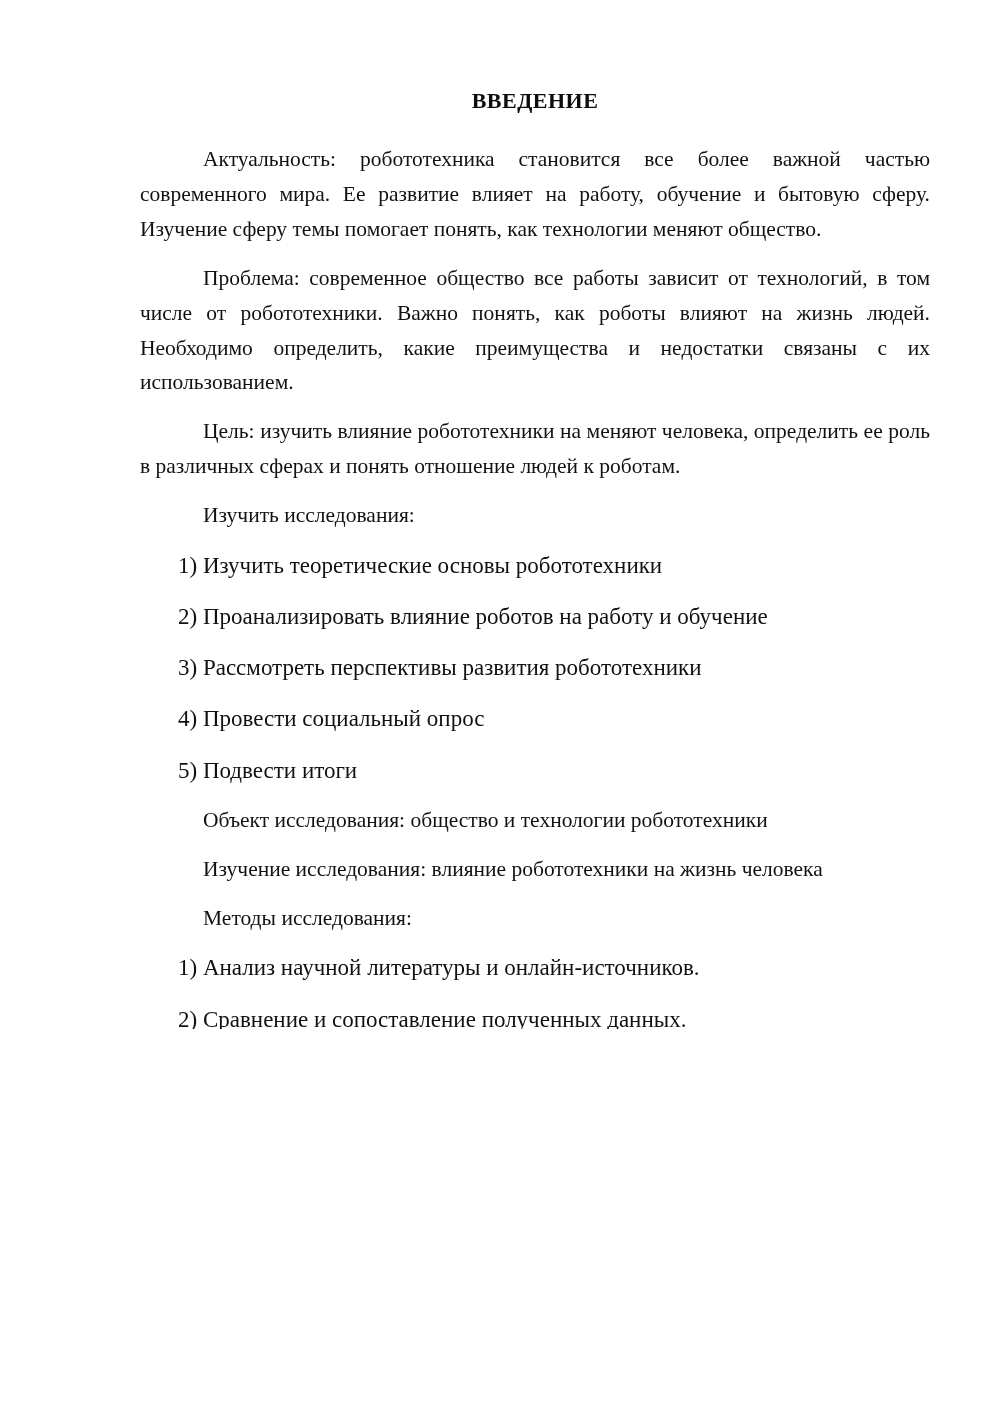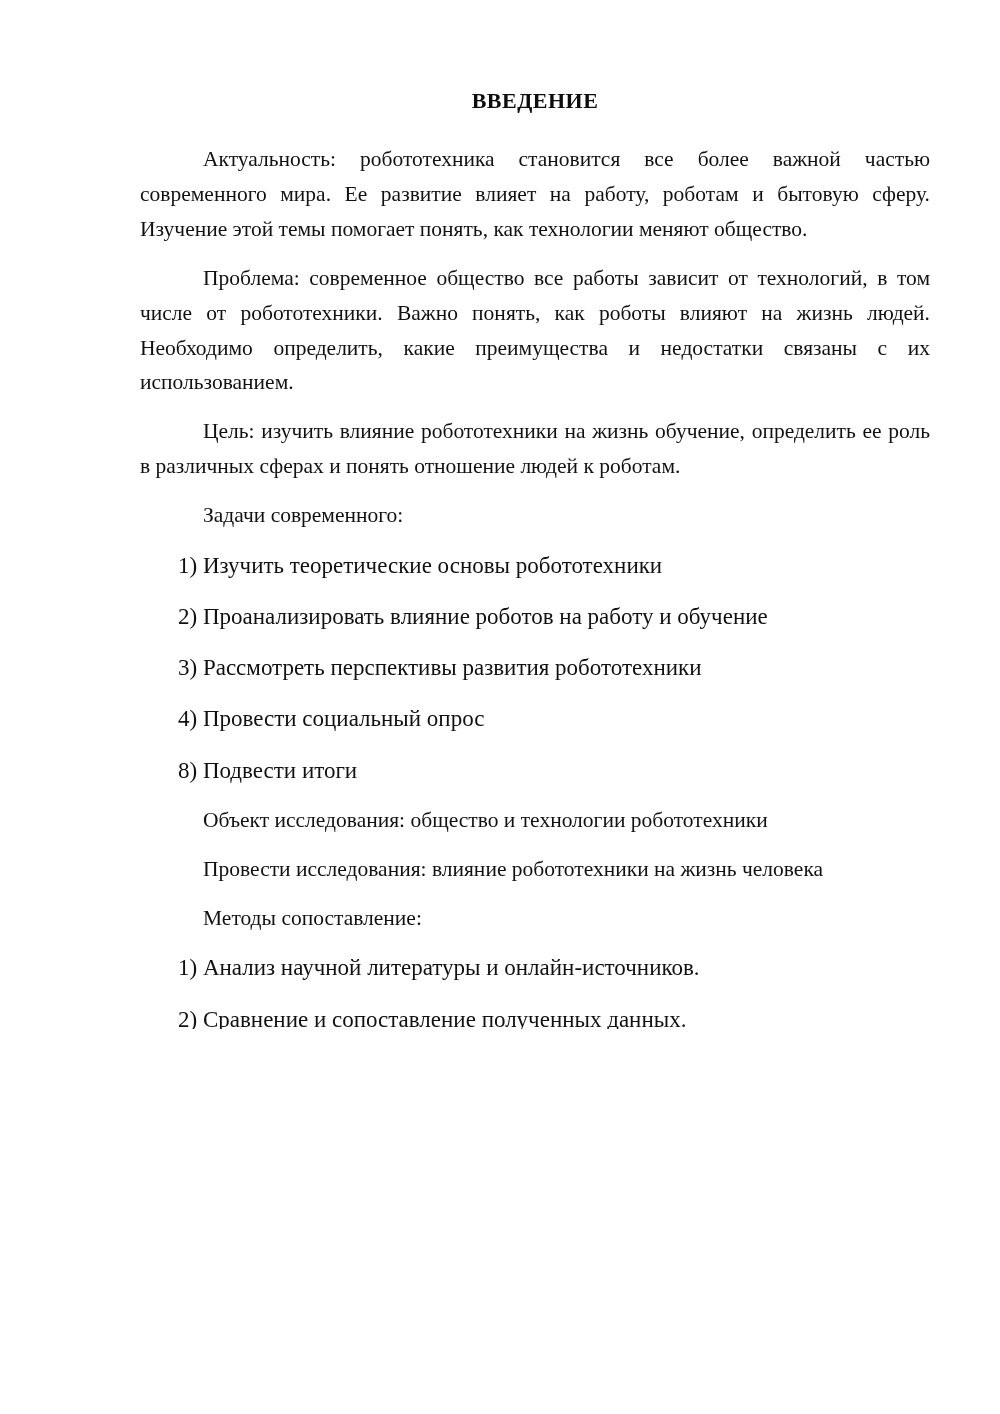--- a/index.html
+++ b/index.html
@@ -90,42 +90,42 @@
 </style>
 </head>
 <body>
 
 <div class="page">
 
   <div class="content">
 
     <h1 class="doc-title">ВВЕДЕНИЕ</h1>
 
-    <p class="para">Актуальность: робототехника становится все более важной частью современного мира. Ее развитие влияет на работу, роботам и бытовую сферу. Изучение этой темы помогает понять, как технологии меняют общество.</p>
+    <p class="para">Актуальность: робототехника становится все более важной частью современного мира. Ее развитие влияет на работу, обучение и бытовую сферу. Изучение сферу темы помогает понять, как технологии меняют общество.</p>
 
     <p class="para">Проблема: современное общество все работы зависит от технологий, в том числе от робототехники. Важно понять, как роботы влияют на жизнь людей. Необходимо определить, какие преимущества и недостатки связаны с их использованием.</p>
 
-    <p class="para">Цель: изучить влияние робототехники на жизнь обучение, определить ее роль в различных сферах и понять отношение людей к роботам.</p>
+    <p class="para">Цель: изучить влияние робототехники на меняют человека, определить ее роль в различных сферах и понять отношение людей к роботам.</p>
 
-    <p class="lead-line">Задачи современного:</p>
+    <p class="lead-line">Изучить исследования:</p>
 
     <ul class="num-list">
       <li class="num-item">1) Изучить теоретические основы робототехники</li>
       <li class="num-item">2) Проанализировать влияние роботов на работу и обучение</li>
       <li class="num-item">3) Рассмотреть перспективы развития робототехники</li>
       <li class="num-item">4) Провести социальный опрос</li>
-      <li class="num-item">8) Подвести итоги</li>
+      <li class="num-item">5) Подвести итоги</li>
     </ul>
 
     <p class="lead-line">Объект исследования: общество и технологии робототехники</p>
 
-    <p class="lead-line">Провести исследования: влияние робототехники на жизнь человека</p>
+    <p class="lead-line">Изучение исследования: влияние робототехники на жизнь человека</p>
 
 
-    <p class="lead-line">Методы сопоставление:</p>
+    <p class="lead-line">Методы исследования:</p>
 
     <ul class="num-list">
       <li class="num-item">1) Анализ научной литературы и онлайн-источников.</li>
       <li class="num-item">2) Сравнение и сопоставление полученных данных.</li>
       <li class="num-item">3) Социологический опрос.</li>
     </ul>
 
   </div>
 
   <div class="page-number">3</div>

